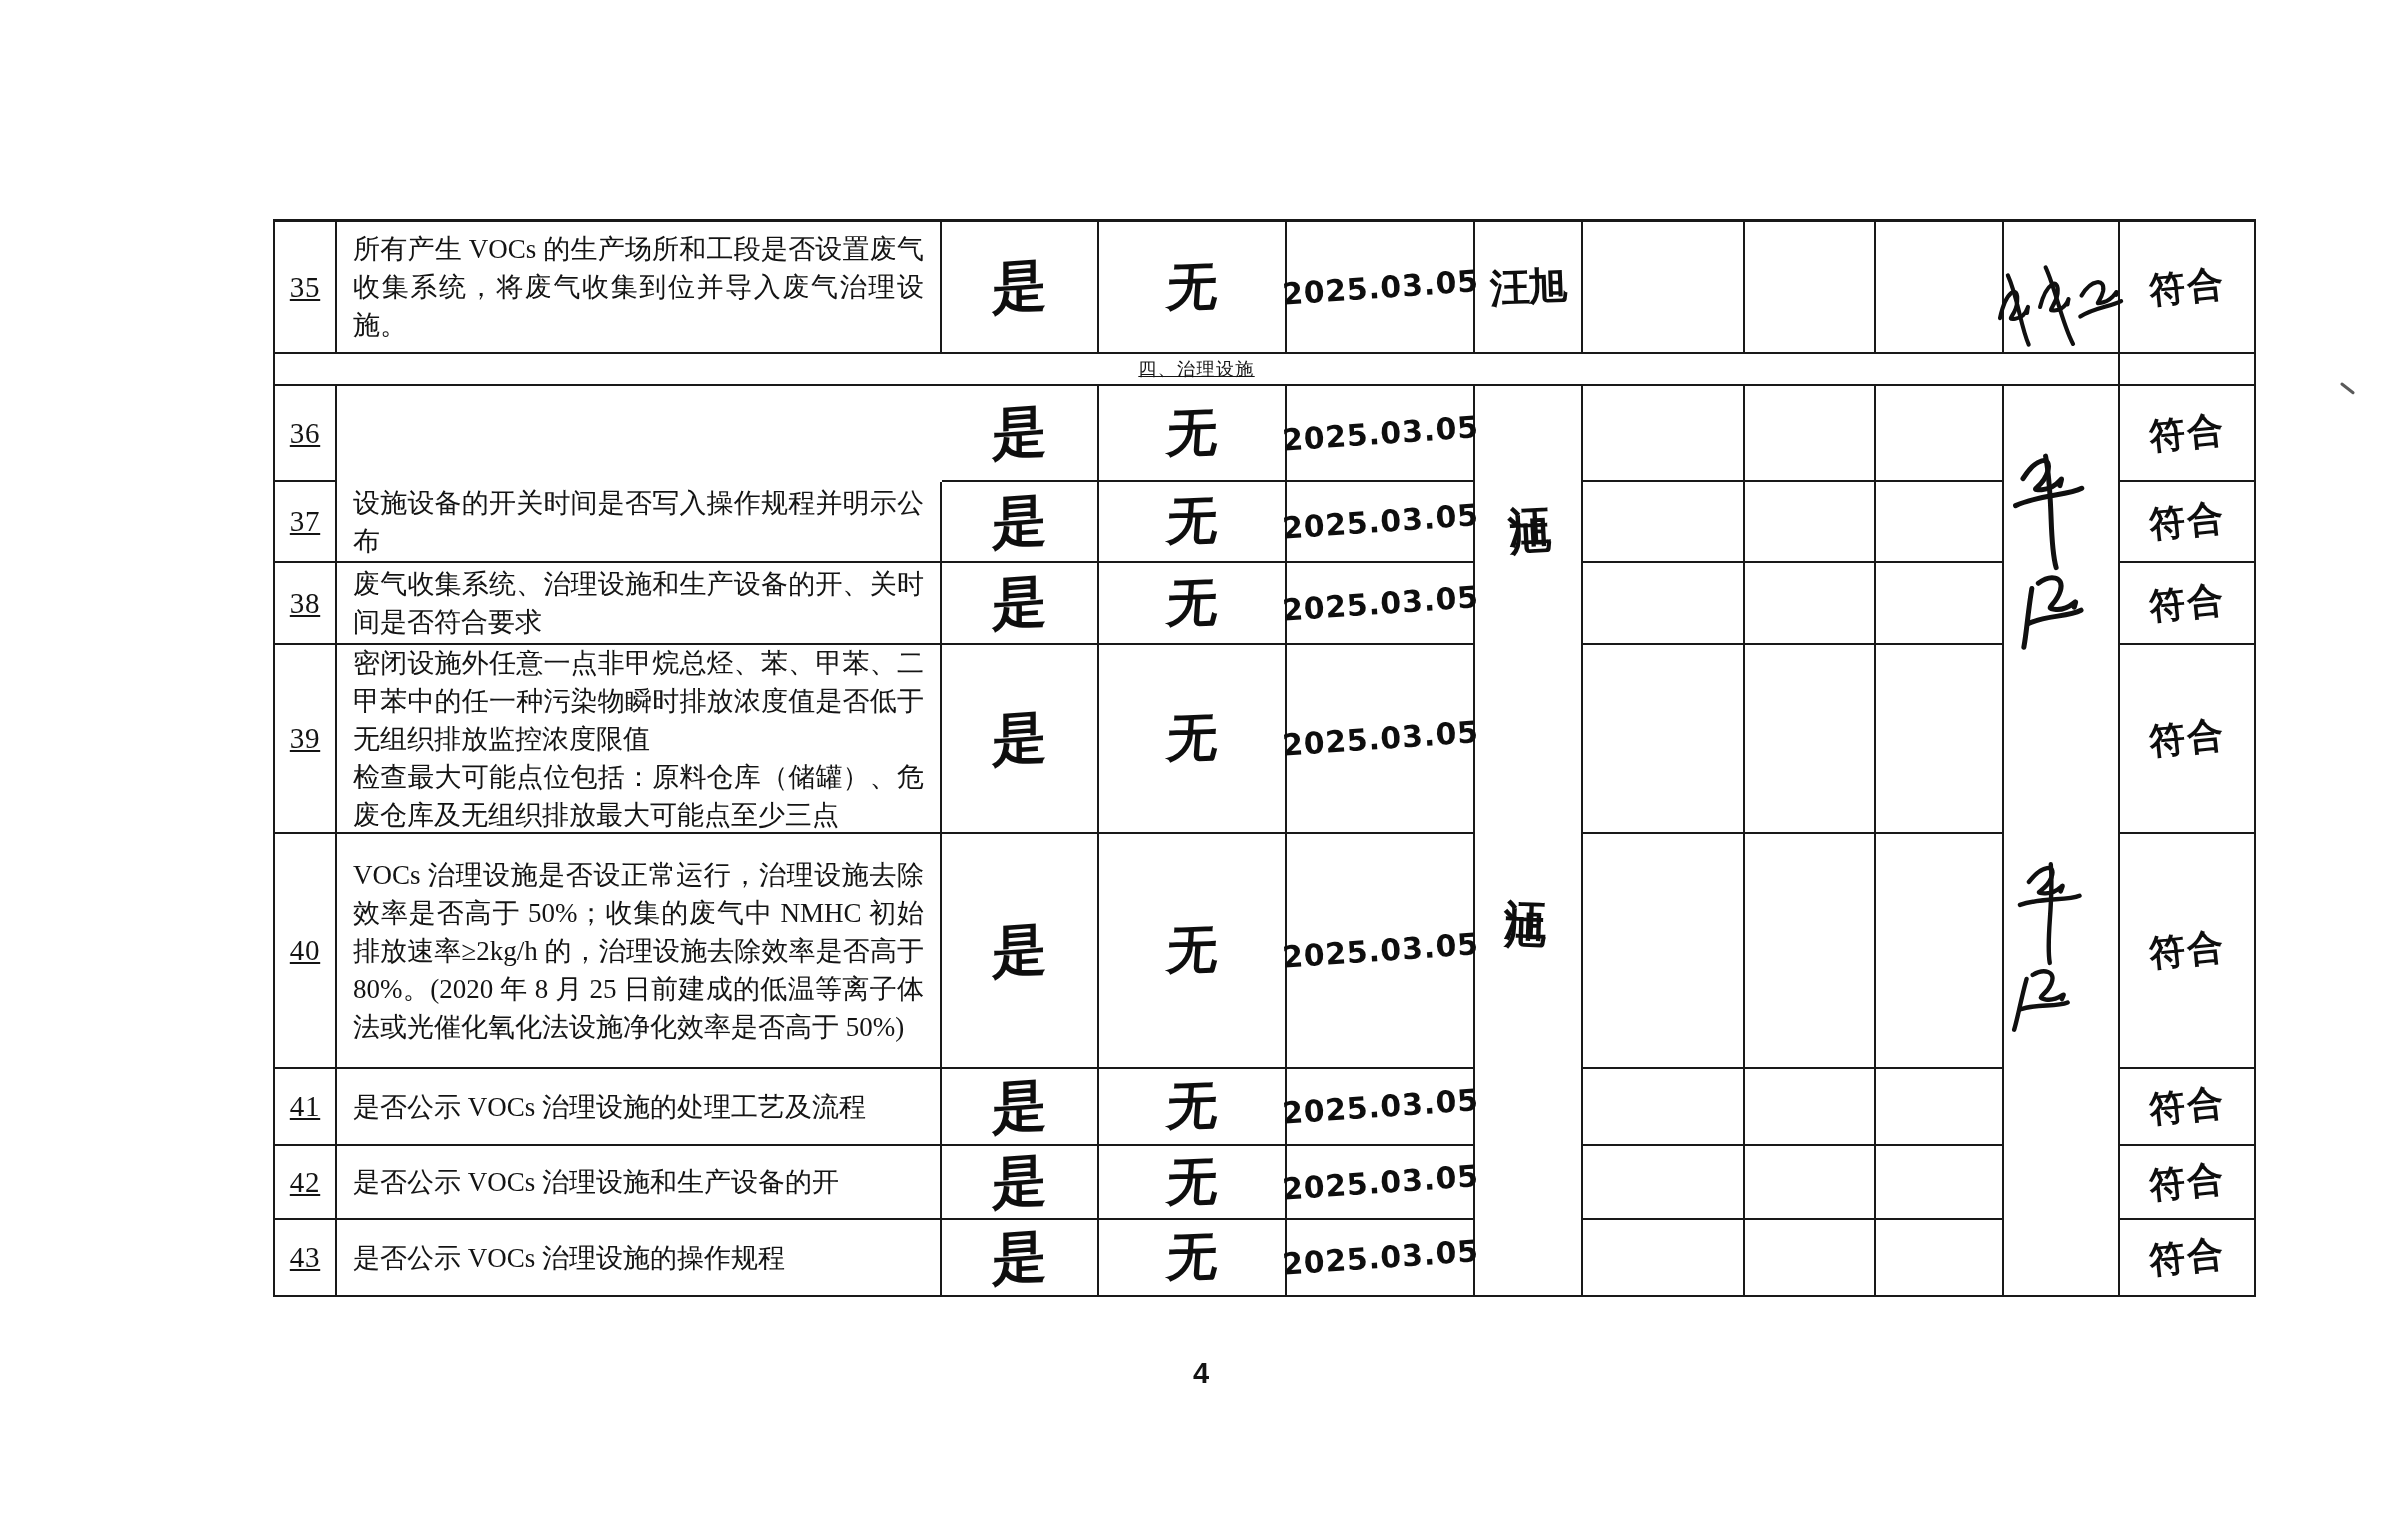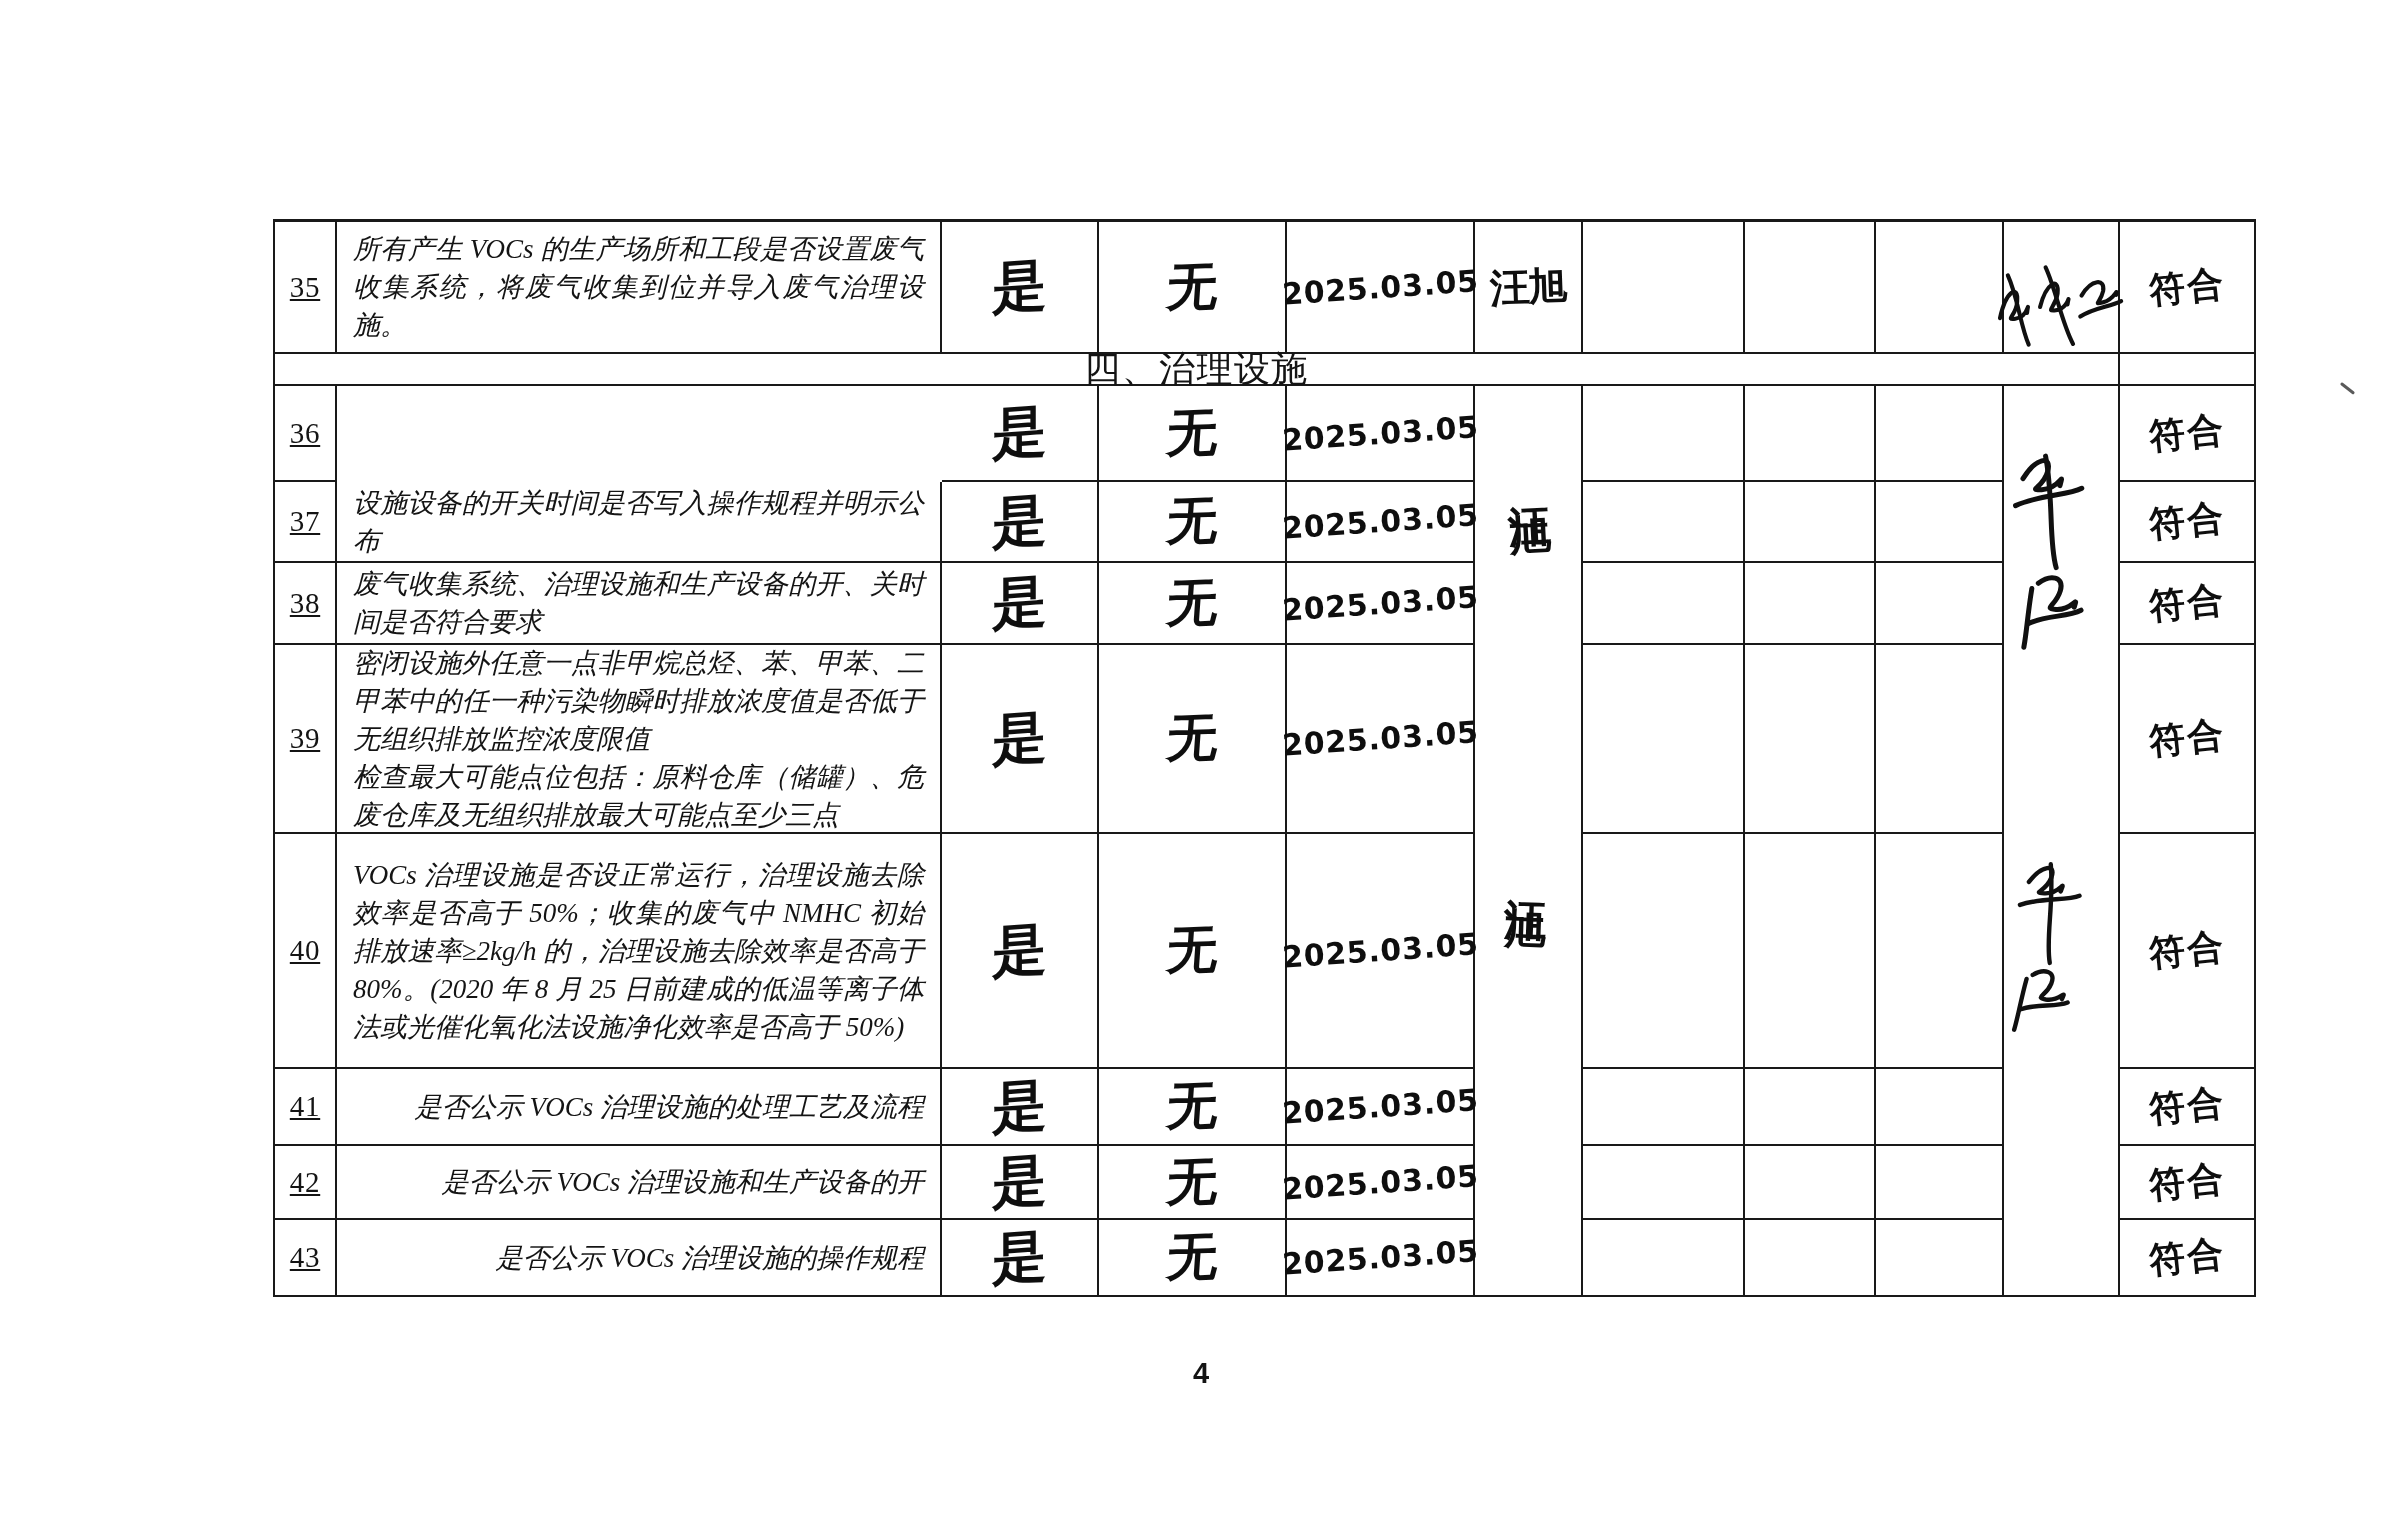--- a/index.html
+++ b/index.html
@@ -26,23 +26,23 @@
   .gr1{grid-row:1}.gr2{grid-row:2}.gr3{grid-row:3}.gr4{grid-row:4}.gr5{grid-row:5}
   .gr6{grid-row:6}.gr7{grid-row:7}.gr8{grid-row:8}.gr9{grid-row:9}.gr10{grid-row:10}
   .gc1{grid-column:1}.gc2{grid-column:2}.gc3{grid-column:3}.gc4{grid-column:4}
   .gc5{grid-column:5}.gc6{grid-column:6}.gc7{grid-column:7}.gc8{grid-column:8}
   .gc9{grid-column:9}.gc10{grid-column:10}.gc11{grid-column:11}
   .hdr{grid-column:1 / span 10;grid-row:2;}
   .sigcell{grid-column:6;grid-row:3 / span 8;}
   .revcell{grid-column:10;grid-row:3 / span 8;}
 
   .c-num{font-size:29px;letter-spacing:0.7px;text-decoration:underline;}
-  .c-item{justify-content:flex-end;padding:5.8px 16px;font-style:italic;}
+  .c-item{justify-content:flex-start;padding:5.8px 16px;}
   .item-text{font-size:27px;line-height:38px;text-align:justify;white-space:pre-wrap;}
-  .c-header{font-size:36px;letter-spacing:1.4px;}
+  .c-header{font-size:18px;letter-spacing:1.4px;text-decoration:underline;}
 
   
   .hw{font-family:"DejaVu Sans","Liberation Sans",sans-serif;font-weight:600;color:#0e0e0e;}
   .hw-yes{font-size:55px;transform:rotate(-4deg) skewX(-4deg);}
   .hw-none{font-size:51px;transform:rotate(-2deg) skewX(-6deg);}
   .hw-date{font-size:30px;transform:rotate(-4deg);letter-spacing:0.7px;white-space:nowrap;}
   .hw-signer{font-size:40px;transform:rotate(-2deg);letter-spacing:-2.2px;white-space:nowrap;}
   .hw-pass{font-size:36px;transform:rotate(-6deg);letter-spacing:2.2px;white-space:nowrap;}
   .vsig{
     font-family:"DejaVu Sans","Liberation Sans",sans-serif;font-weight:600;color:#0e0e0e;

